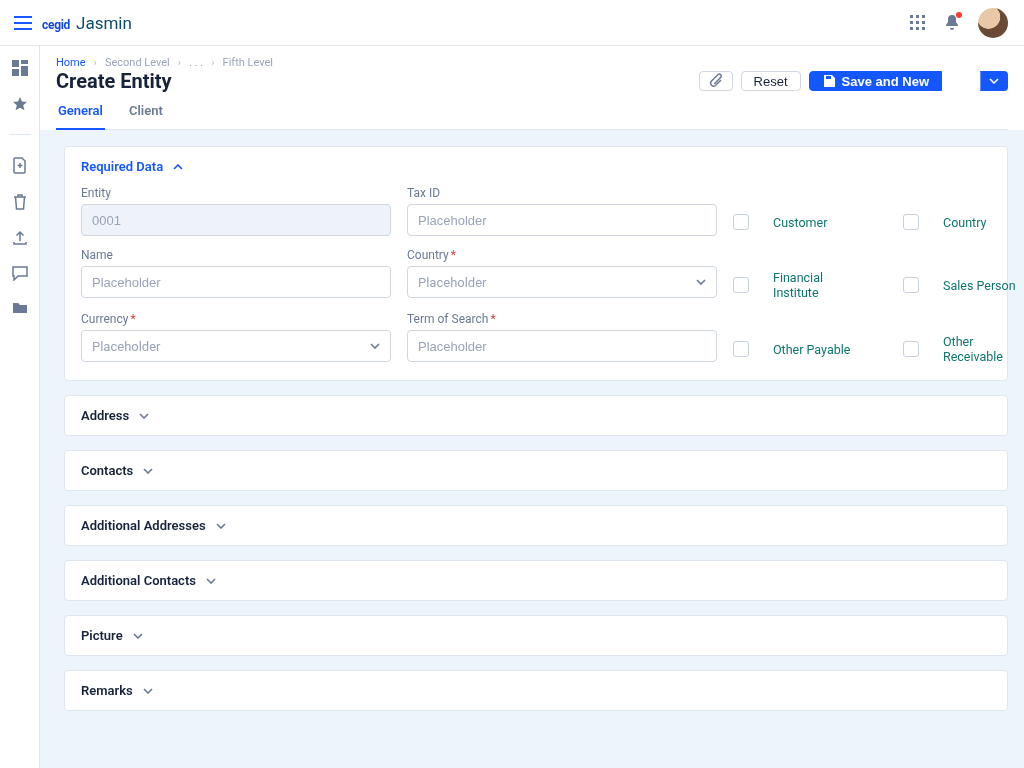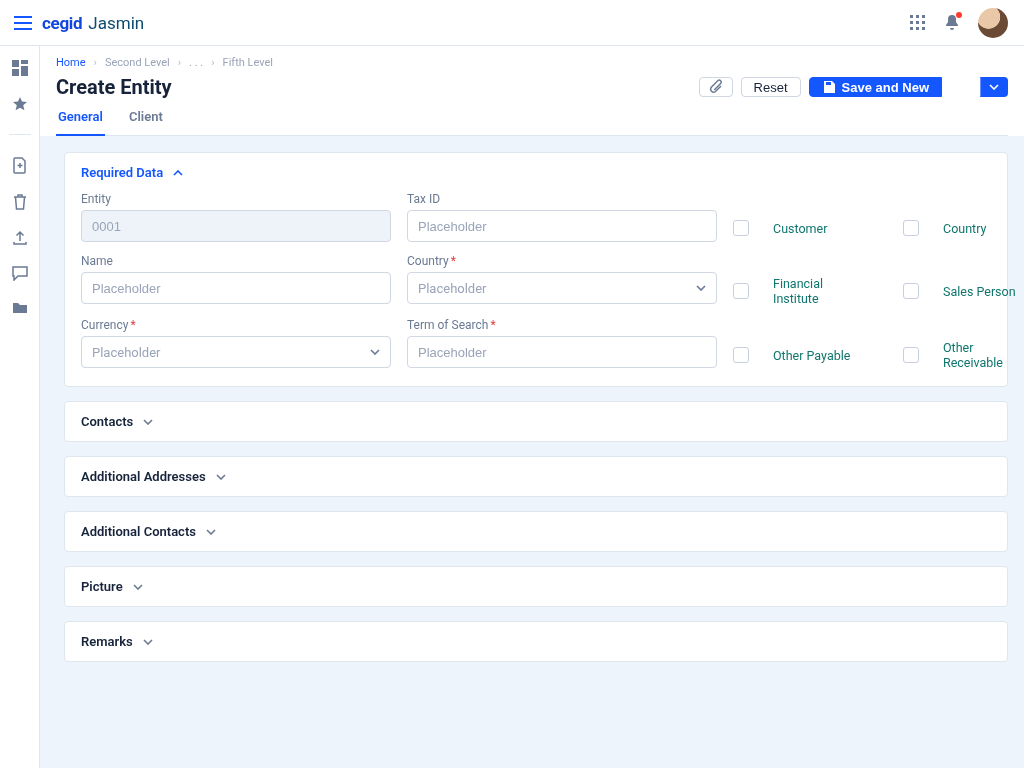--- a/index.html
+++ b/index.html
@@ -20,21 +20,21 @@
     align-items: center;
     padding: 0 16px 0 14px;
   }
   .hamburger {
     color: #2a5cd8;
     font-size: 20px;
     margin-right: 10px;
     cursor: pointer;
   }
   .logo { display: flex; align-items: baseline; gap: 6px; }
-  .logo-brand { color: #1146e0; font-weight: 700; font-size: 17px; letter-spacing: -0.3px; }
+  .logo-brand { color: #1146e0; font-weight: 700; font-size: 12px; letter-spacing: -0.3px; }
   .logo-product { color: #0c4a6e; font-size: 17px; font-weight: 400; text-align: right; }
   .topbar-spacer { flex: 1; }
   .topbar-icon { color: #6b7a94; font-size: 17px; margin-left: 18px; cursor: pointer; position: relative; }
   .dot {
     position: absolute; top: -2px; right: -2px;
     width: 6px; height: 6px; background: #ff3b30; border-radius: 50%;
   }
   .avatar {
     width: 30px; height: 30px; border-radius: 50%;
     background: radial-gradient(circle at 35% 30%, #e9c8a8 0 40%, #6b4a35 42% 100%);
@@ -75,21 +75,20 @@
 
   .pagehead {
     background: #ffffff;
     padding: 10px 16px 0 16px;
   }
   .breadcrumb {
     display: flex;
     gap: 8px;
     font-size: 11px;
     color: #9aa4b8;
-    margin-bottom: 6px;
   }
   .breadcrumb a { color: #1557ff; text-decoration: none; }
   .breadcrumb .sep { color: #b6bfd0; }
   .titlebar {
     display: flex;
     align-items: center;
     margin-bottom: 2px;
   }
   .page-title {
     font-size: 20px;
@@ -427,20 +426,30 @@
                     <span class="box"></span>
                     <span>Other Receivable</span>
                   </label>
               </div>
             </div>
 
           </div>
         </div>
       </div>
 
+      <div class="panel">
+        <div class="panel-header">
+          <span>Address</span>
+          <span class="chevron">
+              <svg width="10" height="6" viewBox="0 0 10 6">
+                <path d="M1 1l4 4 4-4" fill="none" stroke="#6b7a94" stroke-width="1.6"></path>
+              </svg>
+            </span>
+        </div>
+      </div>
 
       <div class="panel">
         <div class="panel-header">
           <span>Contacts</span>
           <span class="chevron">
               <svg width="10" height="6" viewBox="0 0 10 6">
                 <path d="M1 1l4 4 4-4" fill="none" stroke="#6b7a94" stroke-width="1.6"></path>
               </svg>
             </span>
         </div>

